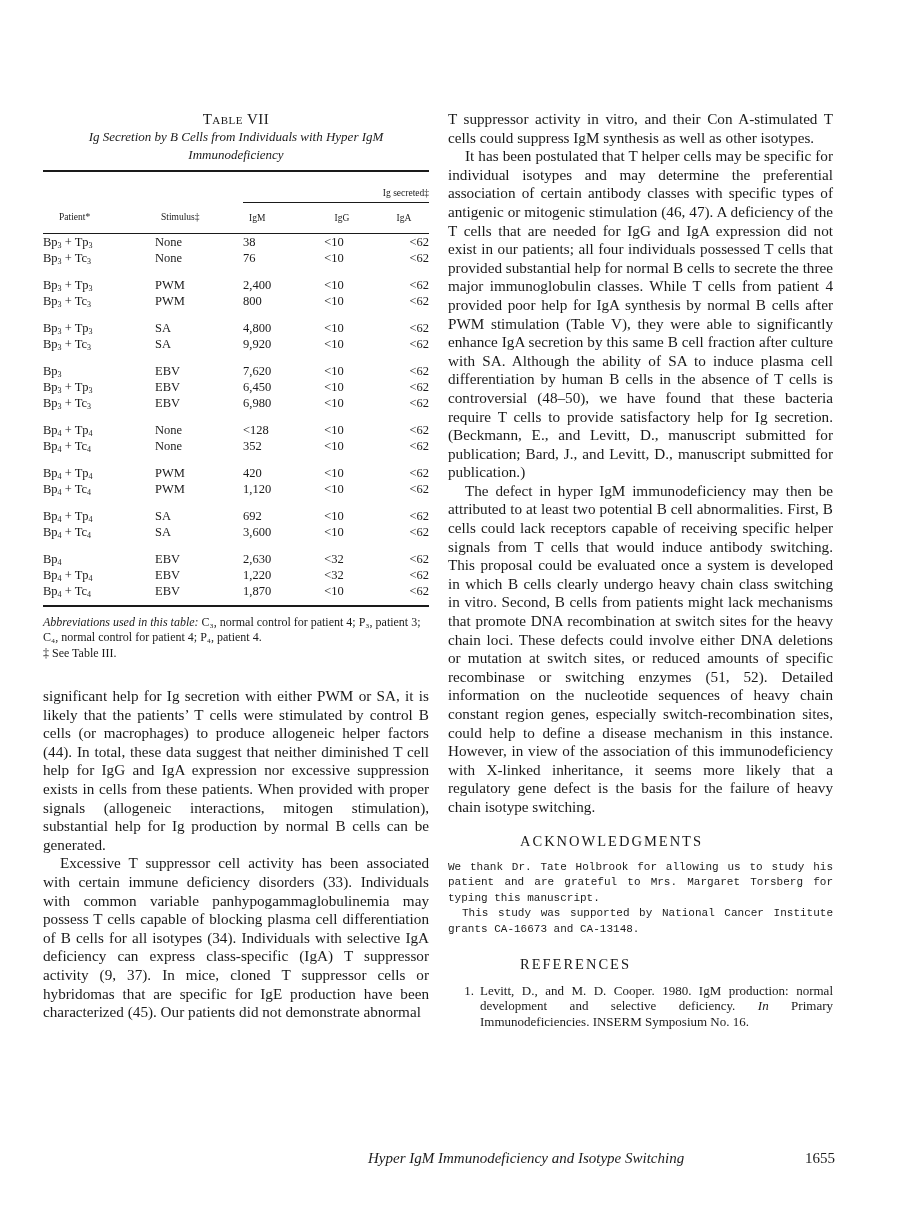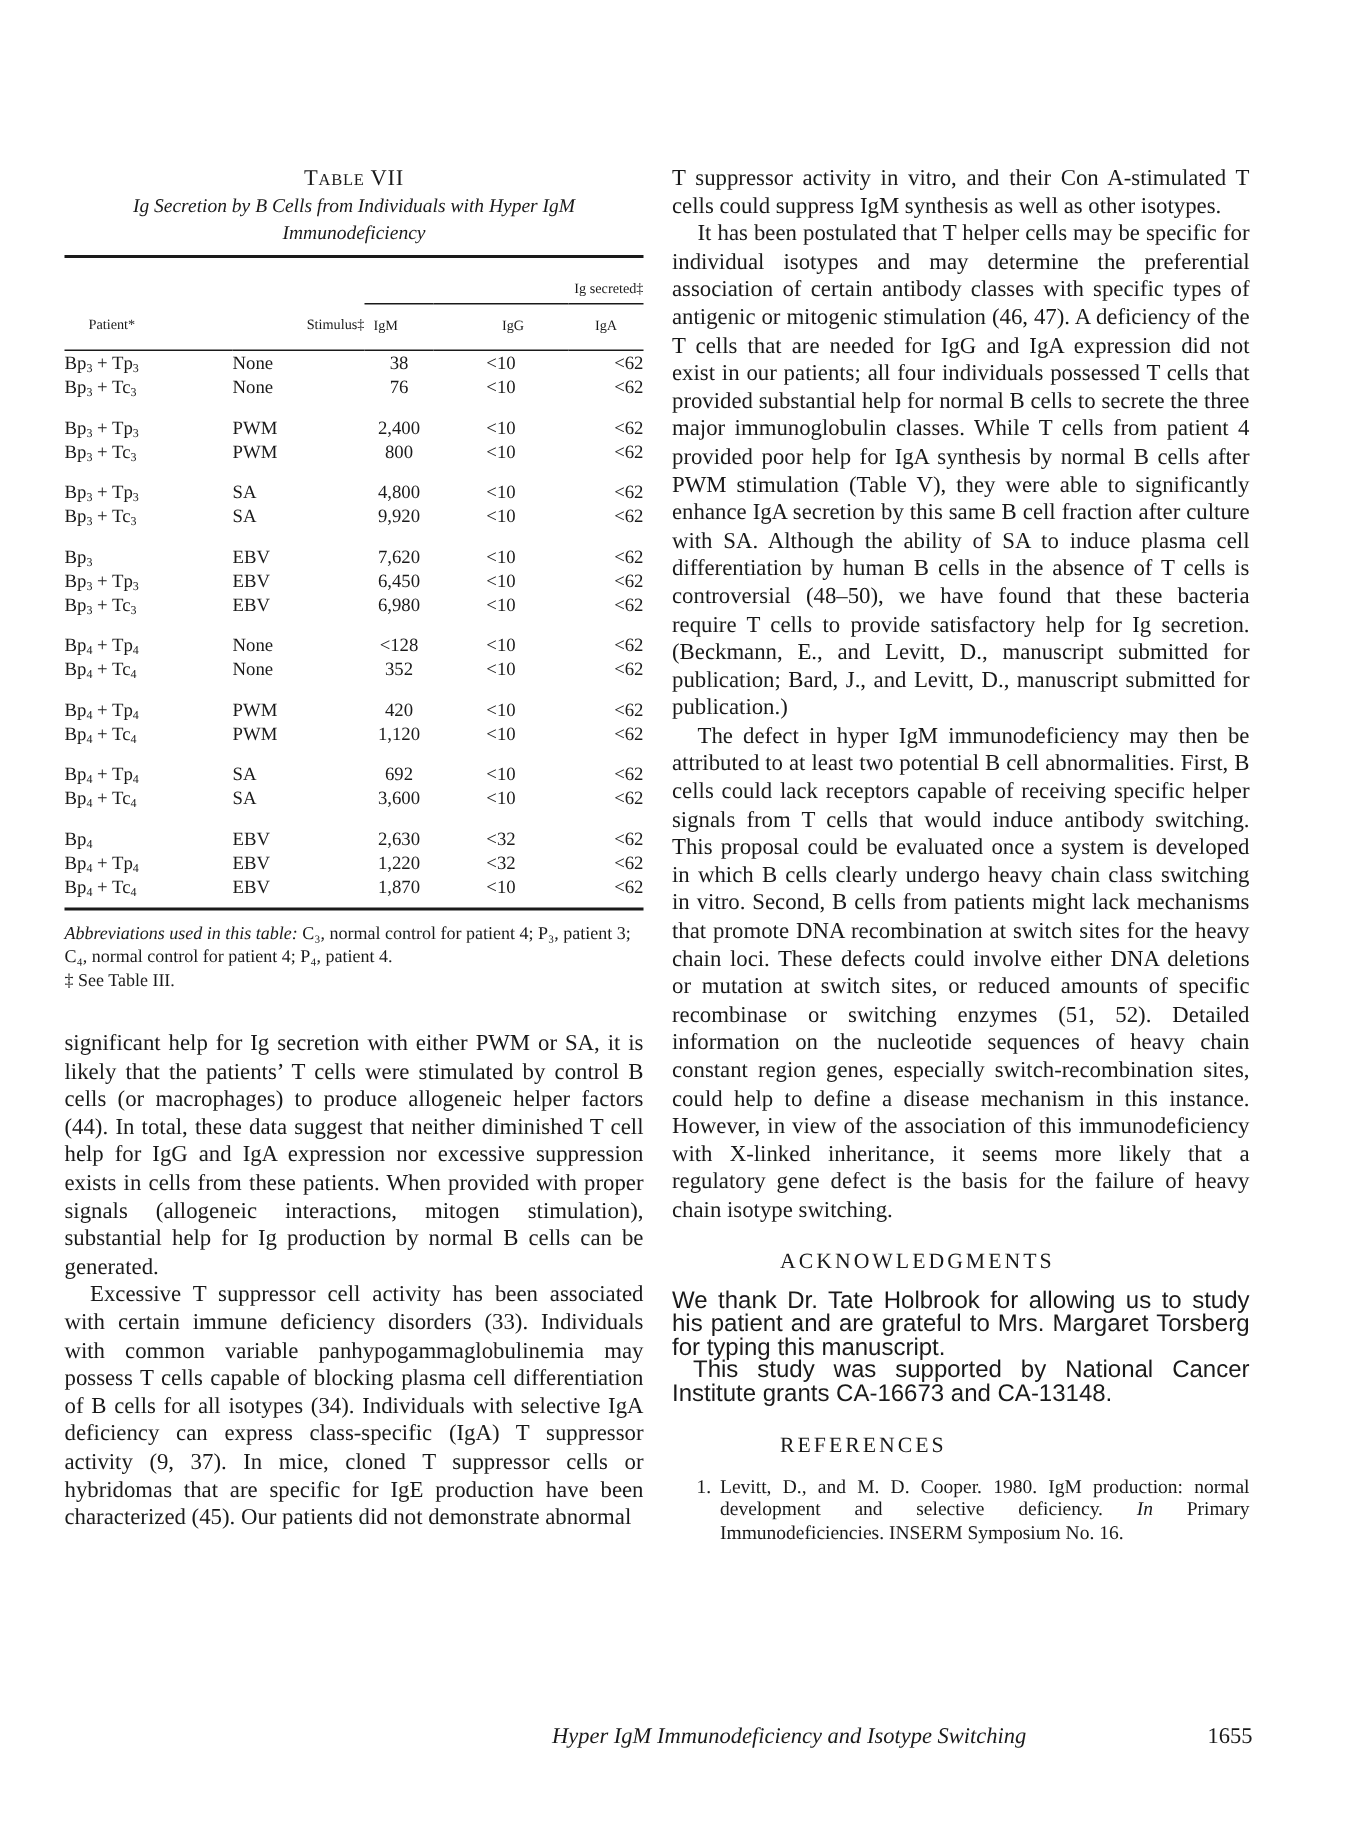--- a/index.html
+++ b/index.html
@@ -26,38 +26,38 @@
   table.data th { font-weight: normal; font-size: 9.5px; padding: 0; }
   .grp-head { height: 30px; }
   .grp-head .span-label { text-align: right; vertical-align: bottom; padding-bottom: 4px; }
   .grp-head .span-rule { border-bottom: 1.3px solid #1a1a1a; }
   .col-head th { height: 30px; vertical-align: middle; border-bottom: 1.3px solid #1a1a1a; }
   .unit-row td { font-style: italic; font-size: 10px; text-align: center; height: 32px; vertical-align: middle; }
 
   table.data td { font-size: 12.5px; line-height: 16px; padding: 0; }
   td.c-patient { text-align: left; width: 112px; }
   td.c-stim { text-align: left; width: 88px; }
-  td.c-igm { text-align: center; width: 46px; }
+  td.c-igm { text-align: left; width: 46px; }
   td.c-igg { text-align: center; width: 90px; padding-left: 16px; }
   td.c-iga { text-align: right; }
   tr.gap td { height: 11px; }
   sub { font-size: 8px; vertical-align: -2px; line-height: 0; }
 
   .table-bottom-rule { border-top: 2px solid #1a1a1a; margin-top: 6px; }
   .footnotes { font-family: "Liberation Serif", serif; font-size: 12px; line-height: 15.5px; margin-top: 8px; }
   .footnotes .ital { font-style: italic; }
 
   p.body { margin: 0; font-family: "Liberation Serif", serif; font-size: 15.2px; line-height: 18.6px; text-align: justify; }
   p.indent { text-indent: 17px; }
 
   h3.section {
     font-family: "Liberation Serif", serif; font-weight: normal; font-size: 14.5px; letter-spacing: 2px;
     margin: 0; text-align: left; padding-left: 72px;
   }
-  p.small { margin: 0; font-family: Liberation Sans, sans-serif; font-size: 16px; line-height: 15.6px; text-align: justify; }
+  p.small { margin: 0; font-family: Liberation Mono, monospace; font-size: 11px; line-height: 15.6px; text-align: justify; }
   .ref { display: flex; font-family: "Liberation Serif", serif; font-size: 13px; line-height: 15.6px; }
   .ref .num { width: 26px; text-align: right; padding-right: 6px; flex: none; }
   .ref .txt { text-align: justify; flex: 1; }
   .ital { font-style: italic; }
 
   .running-foot { position: absolute; top: 1150px; left: 360px; width: 475px; font-family: "Liberation Serif", serif; font-size: 15px; }
   .running-foot .rf-title { font-style: italic; position: absolute; left: 8px; }
   .running-foot .rf-page { position: absolute; right: 0; }
 </style>
 </head>
@@ -72,21 +72,21 @@
 
   <table class="data">
     <thead>
       <tr class="grp-head">
         <th></th>
           <th></th>
         <th colspan="3" class="span-label span-rule">Ig secreted‡</th>
       </tr>
       <tr class="col-head">
         <th style="text-align:left;padding-left:16px;">Patient*</th>
-        <th style="text-align:right;padding-left:6px;">Stimulus‡</th>
+        <th style="text-align:left;padding-left:6px;">Stimulus‡</th>
         <th style="text-align:left;padding-left:6px;">IgM</th>
         <th style="text-align:center;padding-left:16px;">IgG</th>
         <th style="text-align:center;">IgA</th>
       </tr>
     </thead>
     <tbody id="table-body">
     <tr>
           <td class="c-patient"><span>Bp</span><sub>3</sub><span> + </span><span>Tp</span><sub>3</sub></td>
           <td class="c-stim">None</td>
           <td class="c-igm">38</td>

